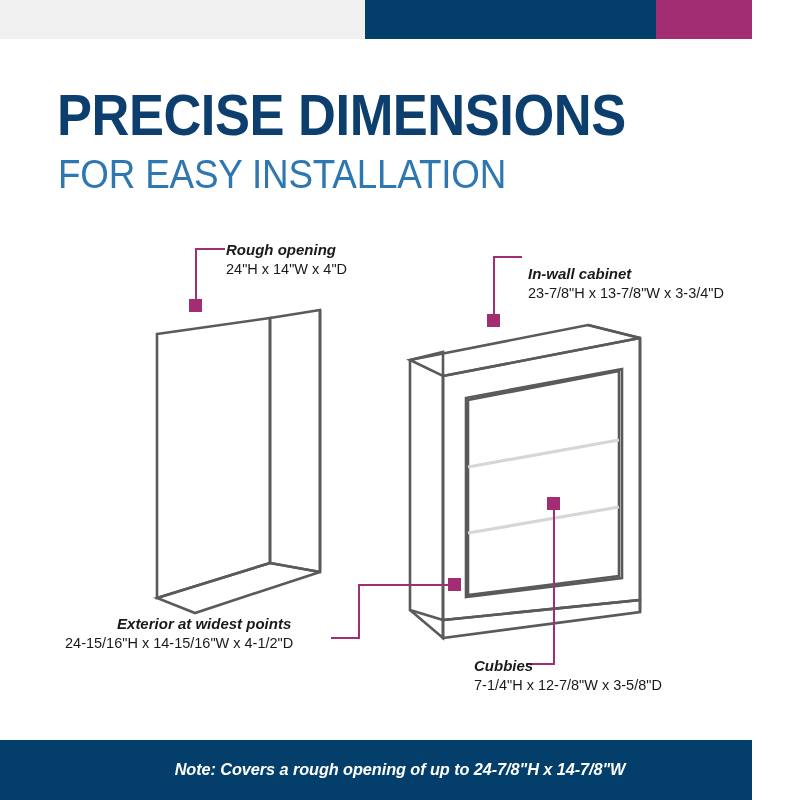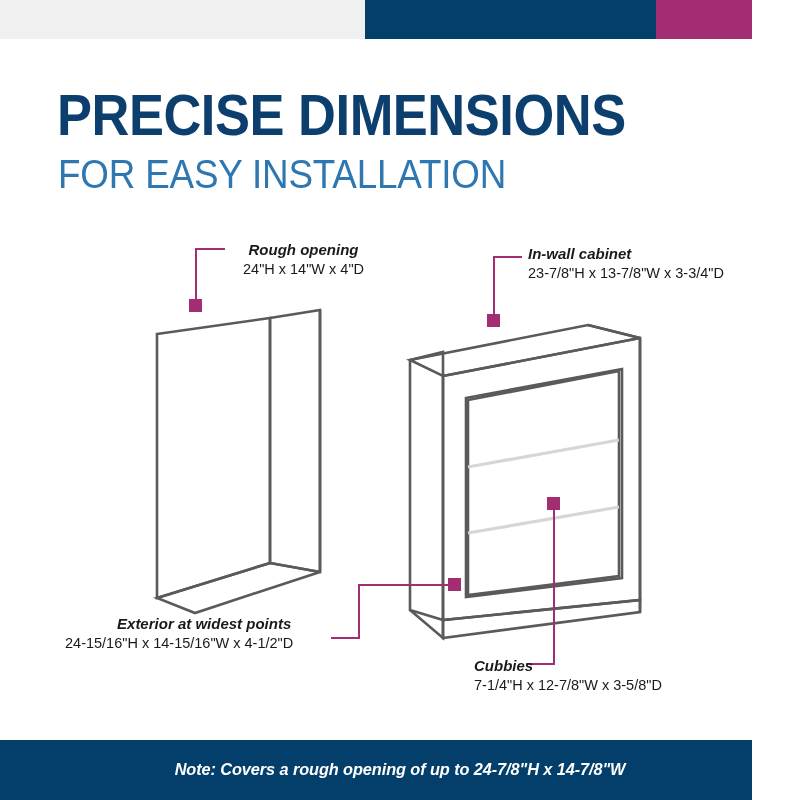--- a/index.html
+++ b/index.html
@@ -74,22 +74,22 @@
   }
   .callout .c-dims {
     font-size: 14.5px;
     font-weight: normal;
     color: #1a1a1a;
     white-space: nowrap;
     line-height: 20px;
   }
   .callout.right-align { text-align: right; }
 
-  #callout-rough-opening { left: 243px; top: 240px; text-align: center; }
-  #callout-in-wall-cabinet { left: 528px; top: 244px; }
+  #callout-rough-opening { left: 226px; top: 240px; }
+  #callout-in-wall-cabinet { left: 528px; top: 264px; }
   #callout-exterior { left: 65px; top: 614px; }
   #callout-cubbies { left: 474px; top: 656px; }
 
   
   .lead {
     position: absolute;
     background: #a32d72;
   }
   .lead-h { height: 2px; }
   .lead-v { width: 2px; }

